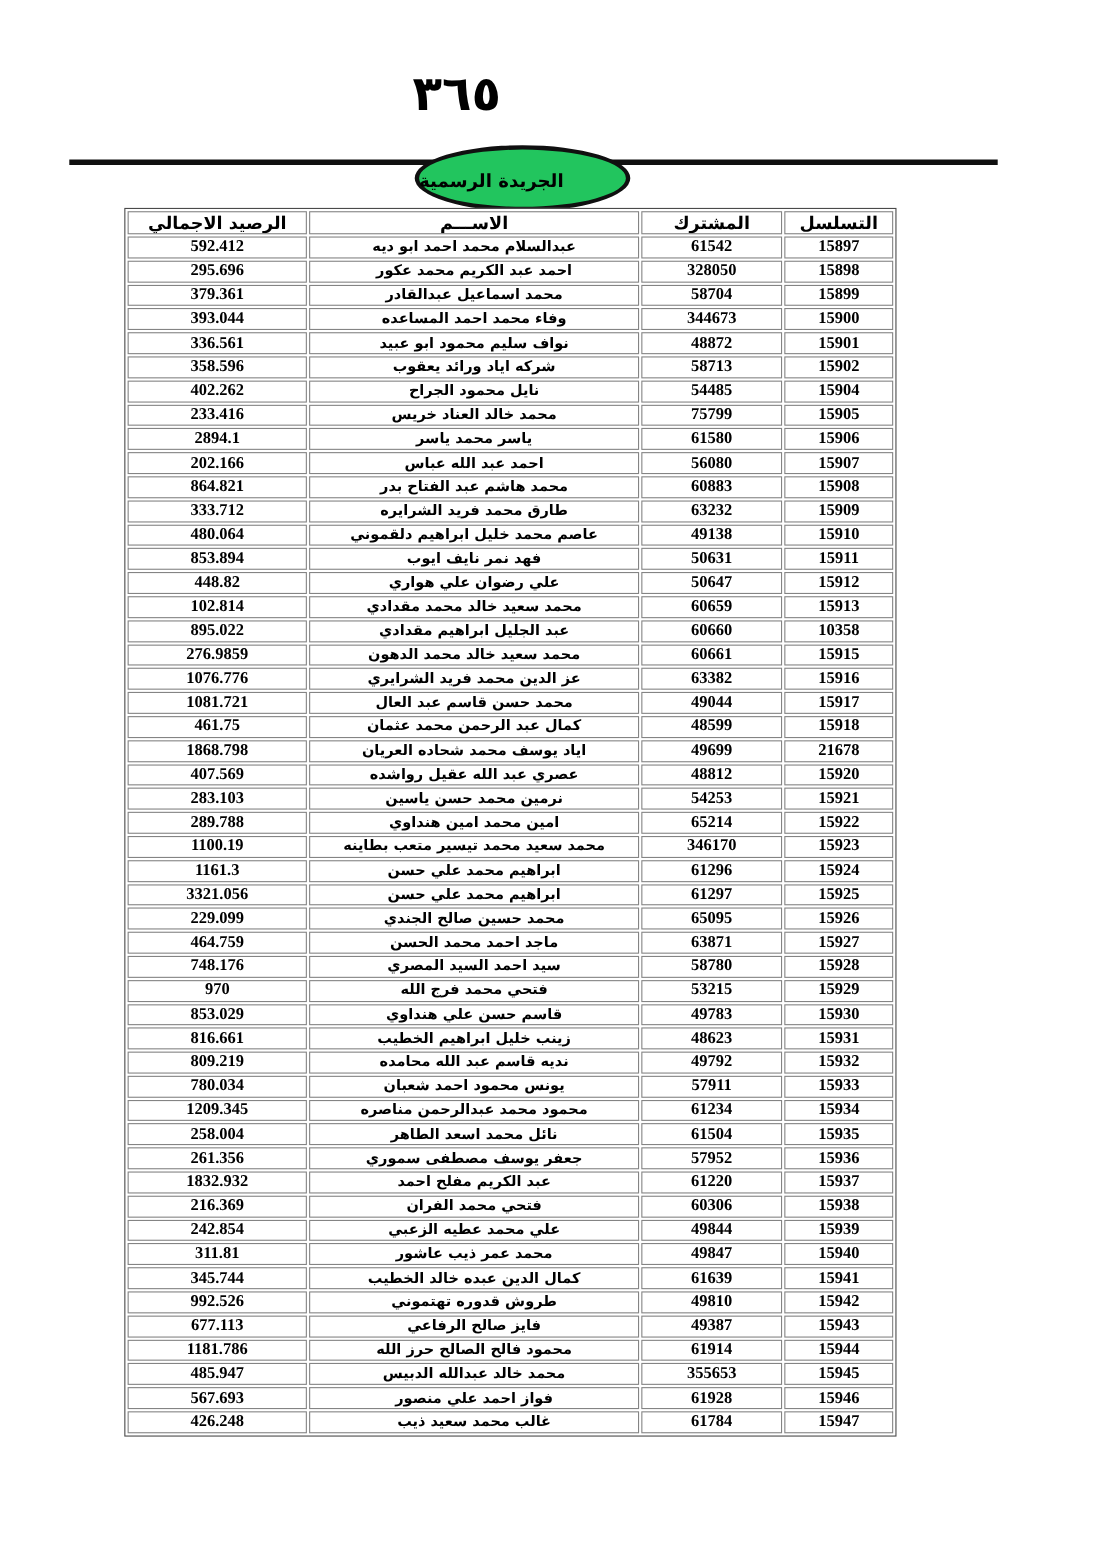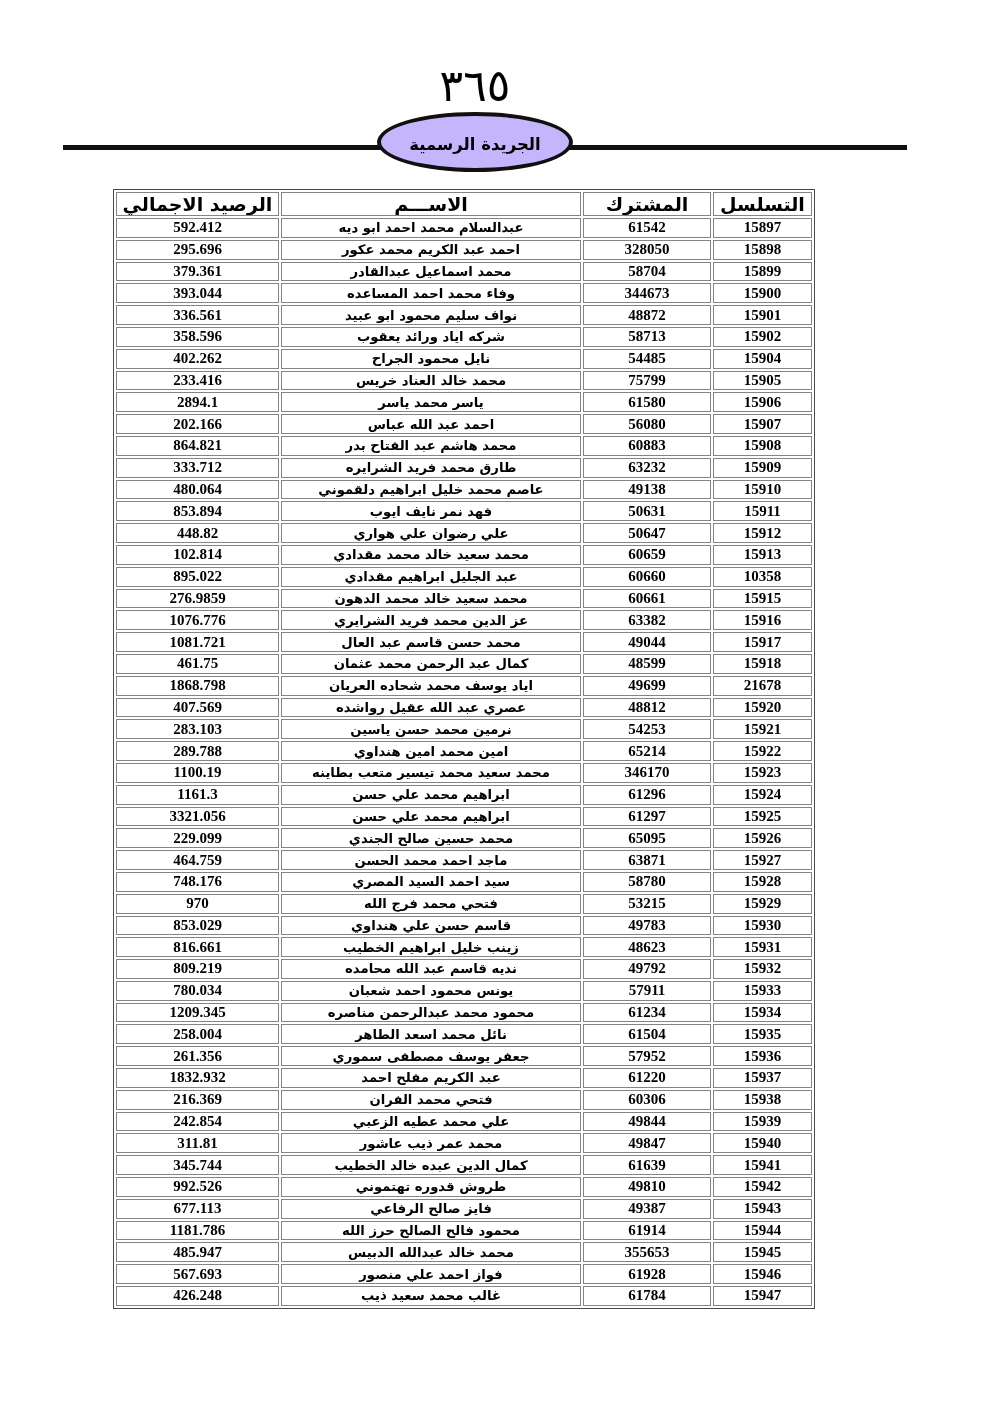--- a/index.html
+++ b/index.html
@@ -1,44 +1,44 @@
 <!DOCTYPE html>
 <html lang="ar" dir="rtl"><head>
 <meta charset="utf-8">
 <style>
   html,body{margin:0;padding:0;}
   body{
     width:1000px;height:1414px;position:relative;background:#ffffff;
     font-family:"DejaVu Sans",sans-serif;color:#000;overflow:hidden;
   }
   .page-number{
-    position:absolute;top:64px;left:375px;width:200px;text-align:center;
-    font-size:44px;font-weight:normal;line-height:1;
+    position:absolute;top:64px;left:375px;width:200px;text-align:left;
+    font-size:44px;font-weight:bold;line-height:1;
   }
   .rule{
     position:absolute;top:145px;left:63px;width:844px;height:5px;background:#101010;
   }
   .banner-oval{
-    position:absolute;top:112px;left:377px;width:196px;height:60px;
-    background:#c4b5fd;border:4px solid #101010;border-radius:50%;
-    box-sizing:border-box;display:flex;align-items:center;justify-content:center;
+    position:absolute;top:132px;left:377px;width:196px;height:60px;
+    background:#22c55e;border:4px solid #101010;border-radius:50%;
+    box-sizing:border-box;display:flex;align-items:center;justify-content:flex-end;
   }
   .banner-oval .banner-title{
     font-size:16.5px;font-weight:bold;padding-top:4px;
   }
   .table-wrap{position:absolute;top:189px;left:113px;}
   table{
     border-collapse:separate;border-spacing:2px;direction:rtl;
     border:1px solid #4a4a4a;background:#ffffff;table-layout:fixed;
   }
   th,td{
     border:1px solid #848484;background:#ffffff;text-align:center;
     vertical-align:middle;padding:0;height:17.8px;overflow:hidden;white-space:nowrap;
   }
-  th{font-size:19px;font-weight:bold;}
+  th{font-size:16px;font-weight:bold;}
   td.name-cell{font-size:13.2px;font-weight:bold;margin-top:34px;}
   td.num{
     font-family:"Liberation Serif",serif;font-size:15px;font-weight:bold;
     direction:ltr;letter-spacing:0;
   }
   col.c-serial{width:99px;}
   col.c-subscriber{width:128px;}
   col.c-name{width:300px;}
   col.c-balance{width:163px;}
 </style>

